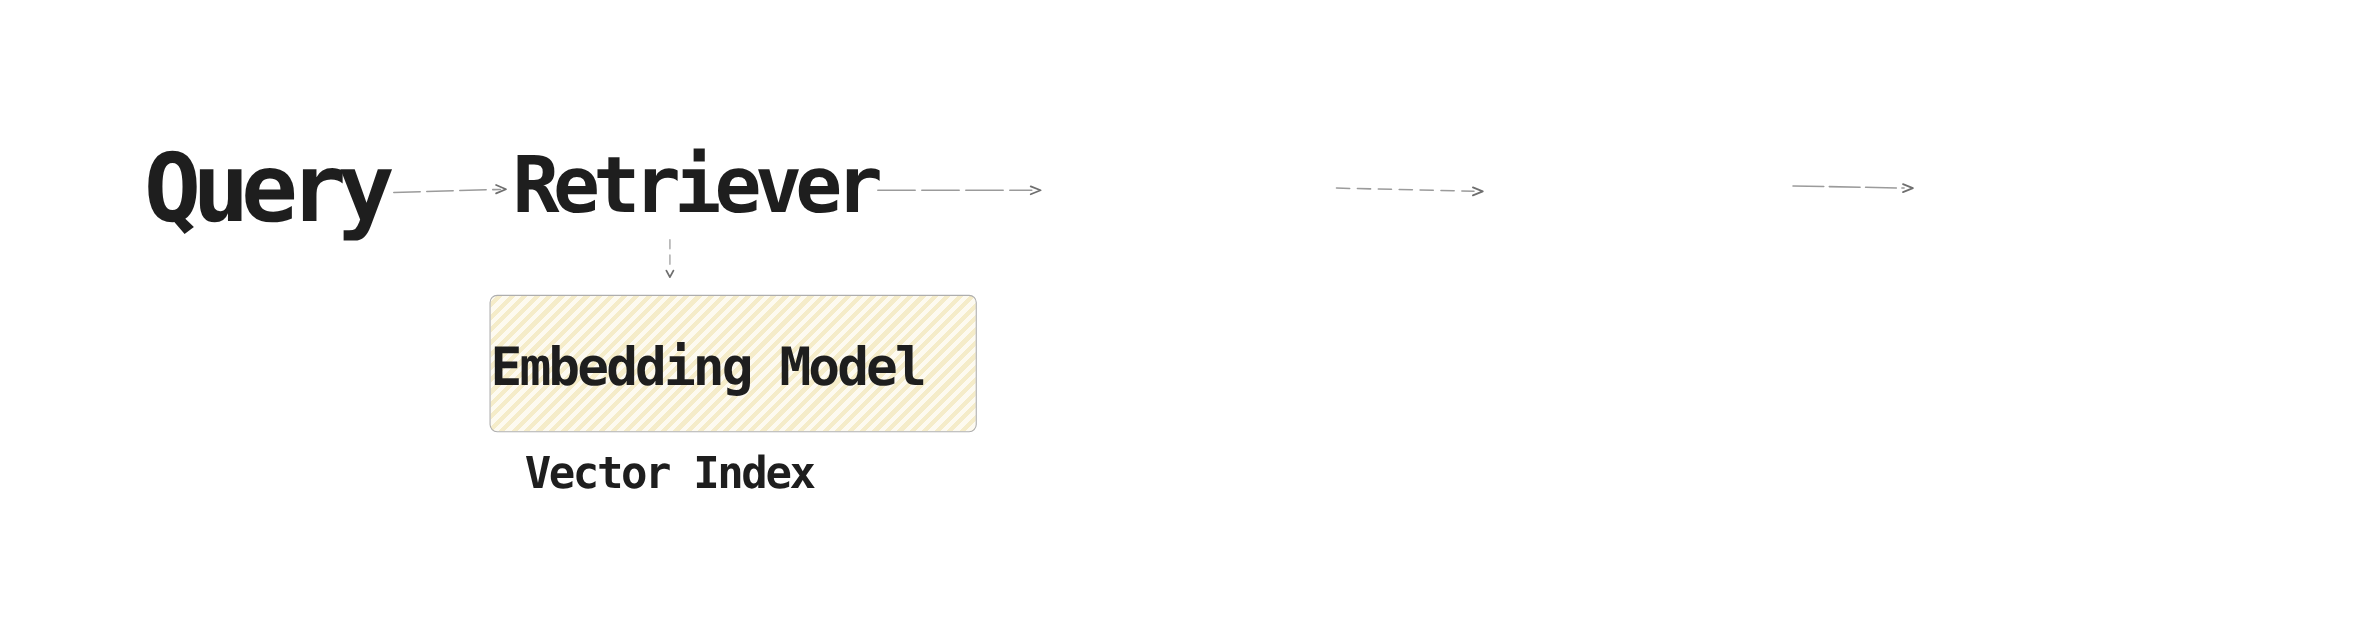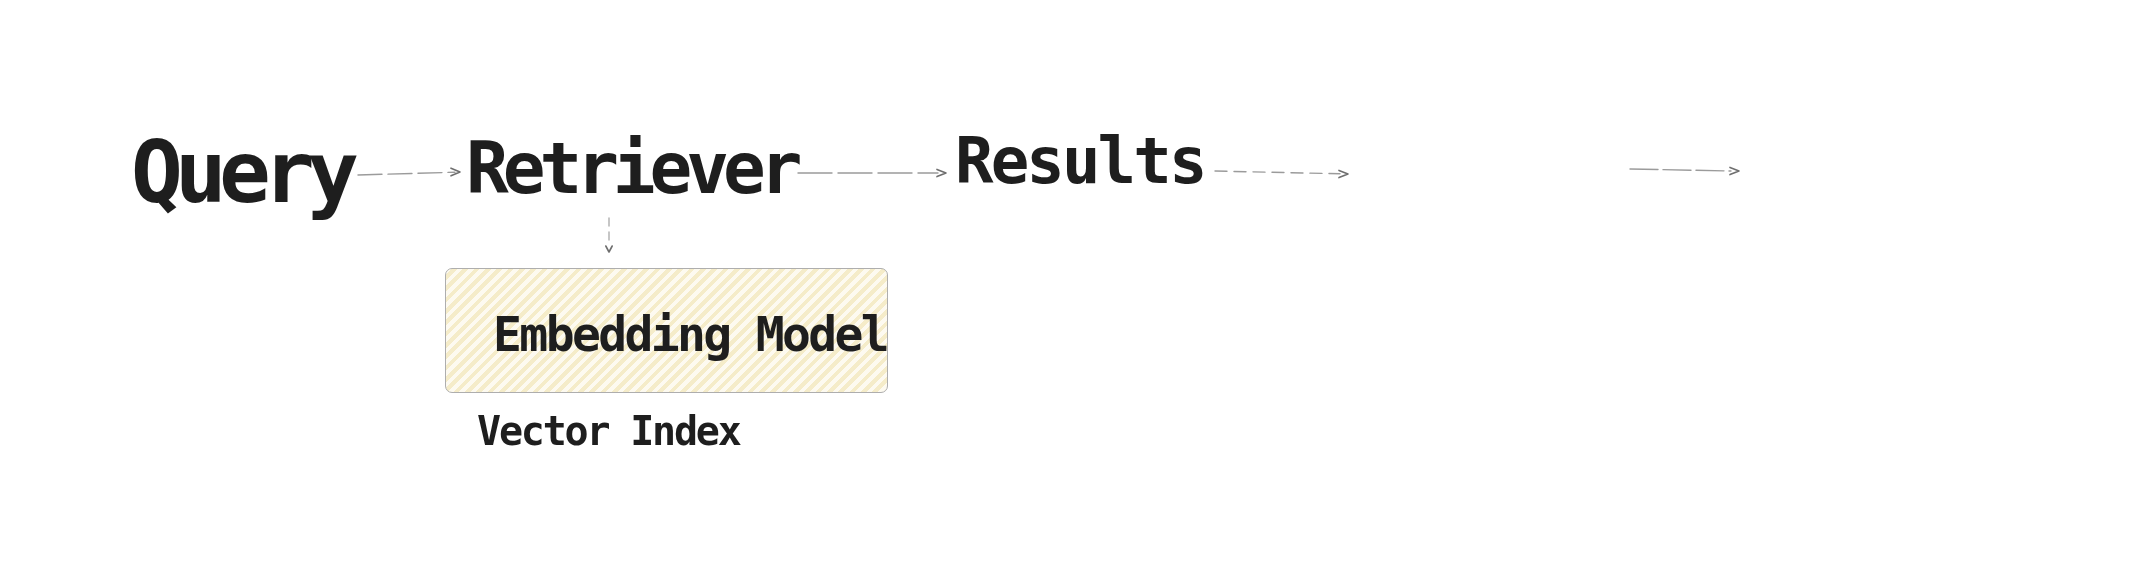--- a/index.html
+++ b/index.html
@@ -64,21 +64,21 @@
     width: 443px; height: 125px;
     border: 1.5px solid var(--box-border);
     border-radius: 7px;
     background: repeating-linear-gradient(
       135deg,
       var(--box-fill) 0px, var(--box-fill) 4px,
       var(--box-stripe) 4px, var(--box-stripe) 8px
     );
     display: flex;
     align-items: center;
-    justify-content: flex-end;
+    justify-content: flex-start;
   }
   .embedding-label {
     color: var(--text);
     font-weight: bold;
     font-size: 48px;
     letter-spacing: -0.055em;
     line-height: 1;
     white-space: nowrap;
     padding-top: 6px;
   }
@@ -114,21 +114,20 @@
     <g>
       <path class="edge vline" d="M609,218 L609,245" stroke-dasharray="8 6"></path>
       <path class="head" d="M605.8,246 L609,252 L612.2,246"></path>
     </g>
   </svg>
 
   <div class="node node-query">Query</div>
 
   <div class="node node-retriever">Retriever</div>
 
-  <div class="node node-results">Results</div>
 
 
 
   <div class="embedding-box">
     <span class="embedding-label">Embedding Model</span>
   </div>
 
   <div class="node node-vector">Vector Index</div>
 
 </div>

